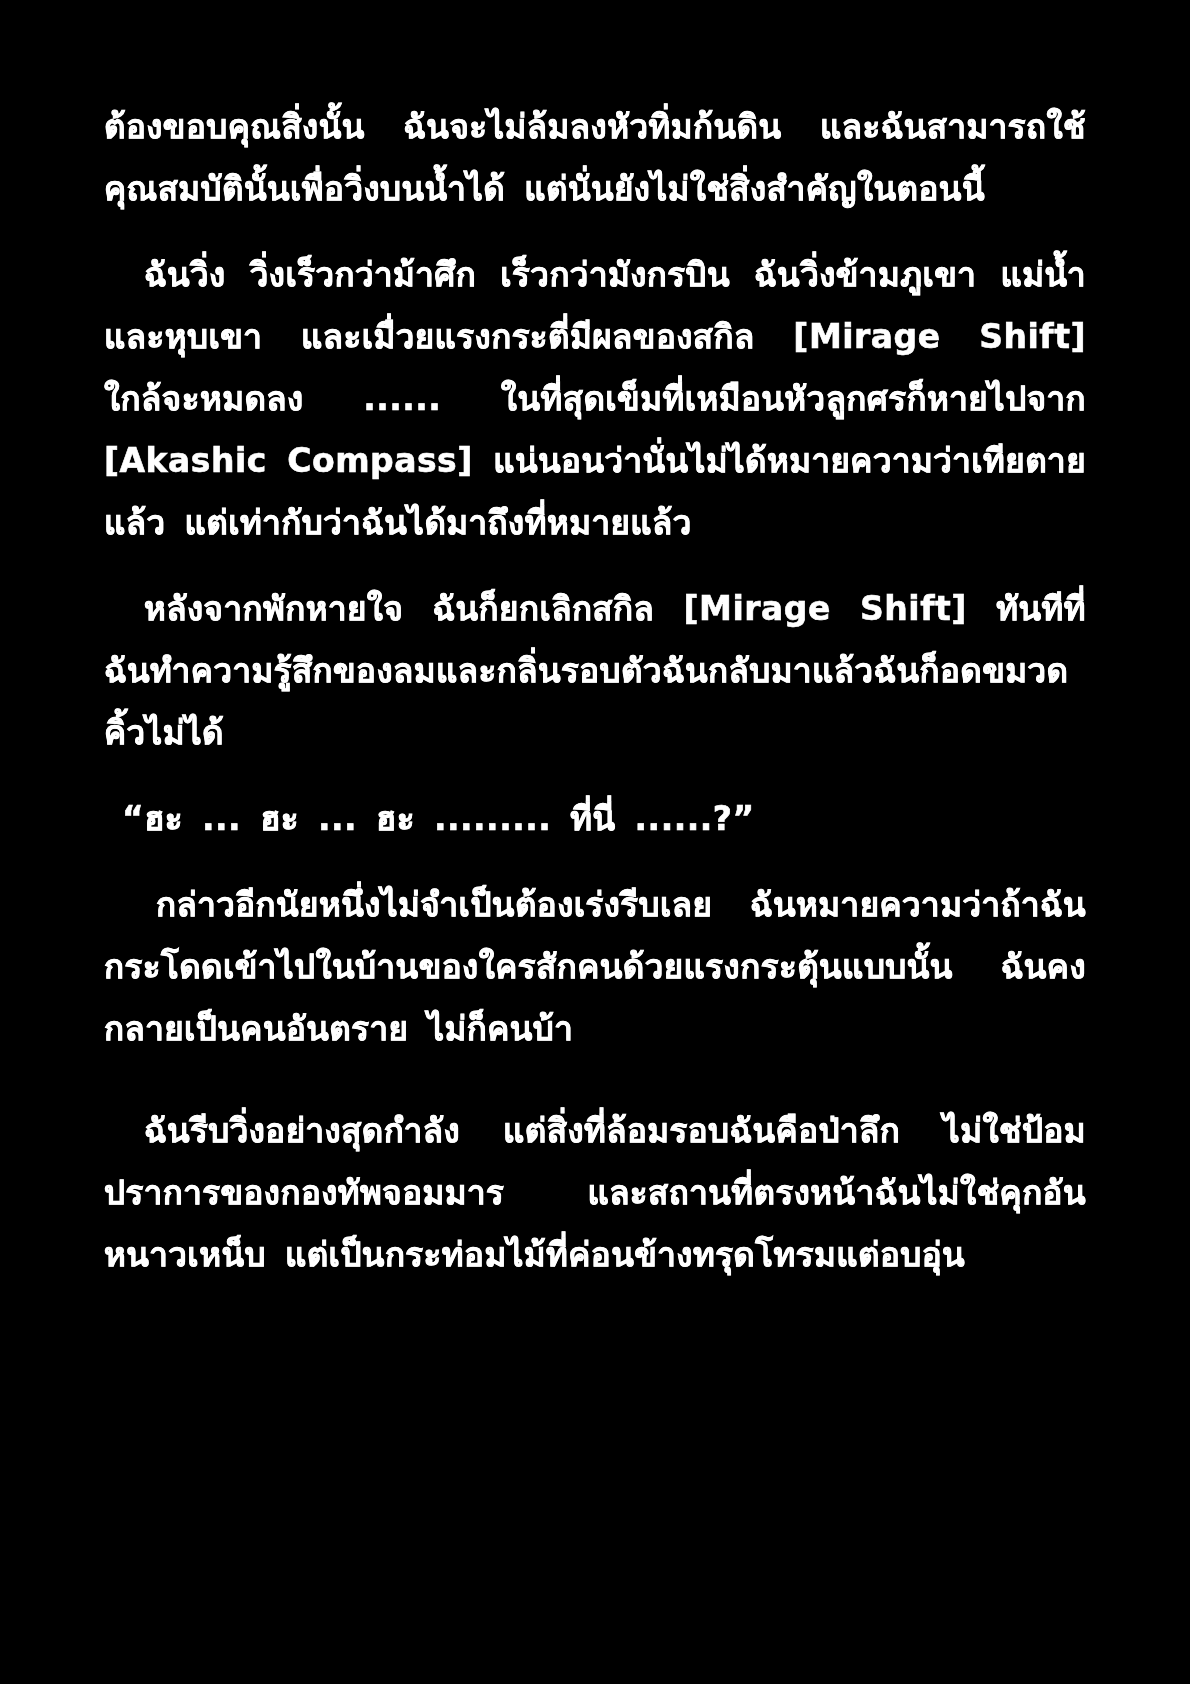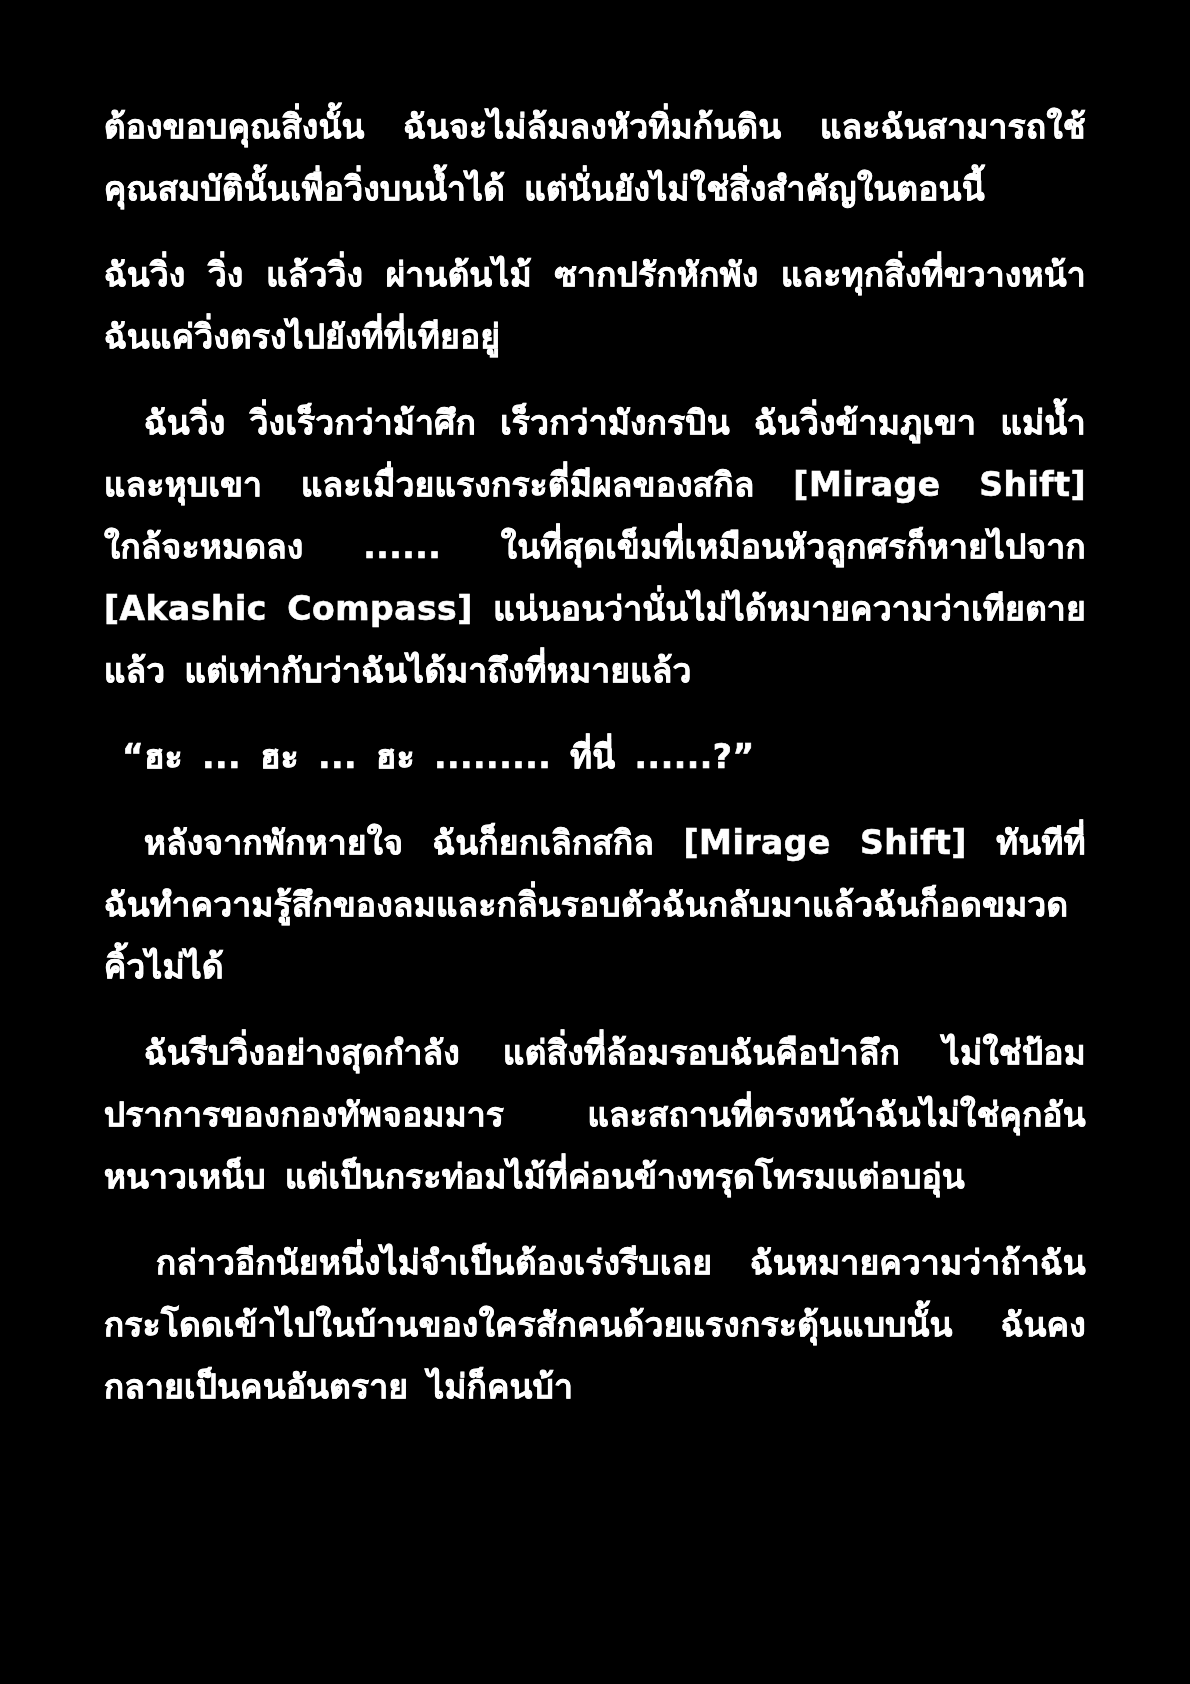--- a/index.html
+++ b/index.html
@@ -35,26 +35,25 @@
   .gap-after-lg { margin-bottom: 98px; }
   .gap-after-md { margin-bottom: 40px; }
 </style>
 </head>
 <body>
 
 <div class="page">
   <p class="block">ต้องขอบคุณสิ่งนั้น ฉันจะไม่ล้มลงหัวทิ่มก้นดิน และฉันสามารถใช้คุณสมบัตินั้นเพื่อวิ่งบนน้ำได้ แต่นั่นยังไม่ใช่สิ่งสำคัญในตอนนี้</p>
 
 
-  <p class="block">ฉันวิ่ง วิ่ง แล้ววิ่ง ผ่านต้นไม้ ซากปรักหักพัง และทุกสิ่งที่ขวางหน้า ฉันแค่วิ่งตรงไปยังที่ที่เทียอยู่</p>
 
   <p class="block indent-md">ฉันวิ่ง วิ่งเร็วกว่าม้าศึก เร็วกว่ามังกรบิน ฉันวิ่งข้ามภูเขา แม่น้ำ และหุบเขา และเมื่วยแรงกระตี่มีผลของสกิล [Mirage Shift] ใกล้จะหมดลง ...... ในที่สุดเข็มที่เหมือนหัวลูกศรก็หายไปจาก [Akashic Compass] แน่นอนว่านั่นไม่ได้หมายความว่าเทียตายแล้ว แต่เท่ากับว่าฉันได้มาถึงที่หมายแล้ว</p>
 
+  <p class="block indent-md">หลังจากพักหายใจ ฉันก็ยกเลิกสกิล [Mirage Shift] ทันทีที่ฉันทำความรู้สึกของลมและกลิ่นรอบตัวฉันกลับมาแล้วฉันก็อดขมวดคิ้วไม่ได้</p>
+
   <p class="block indent-sm">“ฮะ ... ฮะ ... ฮะ ......... ที่นี่ ......?”</p>
 
-  <p class="block indent-md">หลังจากพักหายใจ ฉันก็ยกเลิกสกิล [Mirage Shift] ทันทีที่ฉันทำความรู้สึกของลมและกลิ่นรอบตัวฉันกลับมาแล้วฉันก็อดขมวดคิ้วไม่ได้</p>
 
+  <p class="block indent-lg gap-after-md">กล่าวอีกนัยหนึ่งไม่จำเป็นต้องเร่งรีบเลย ฉันหมายความว่าถ้าฉันกระโดดเข้าไปในบ้านของใครสักคนด้วยแรงกระตุ้นแบบนั้น ฉันคงกลายเป็นคนอันตราย ไม่ก็คนบ้า</p>
 
   <p class="block indent-md">ฉันรีบวิ่งอย่างสุดกำลัง แต่สิ่งที่ล้อมรอบฉันคือป่าลึก ไม่ใช่ป้อมปราการของกองทัพจอมมาร และสถานที่ตรงหน้าฉันไม่ใช่คุกอันหนาวเหน็บ แต่เป็นกระท่อมไม้ที่ค่อนข้างทรุดโทรมแต่อบอุ่น</p>
-
-  <p class="block indent-lg gap-after-md">กล่าวอีกนัยหนึ่งไม่จำเป็นต้องเร่งรีบเลย ฉันหมายความว่าถ้าฉันกระโดดเข้าไปในบ้านของใครสักคนด้วยแรงกระตุ้นแบบนั้น ฉันคงกลายเป็นคนอันตราย ไม่ก็คนบ้า</p>
 
 </div>
 
 </body></html>

